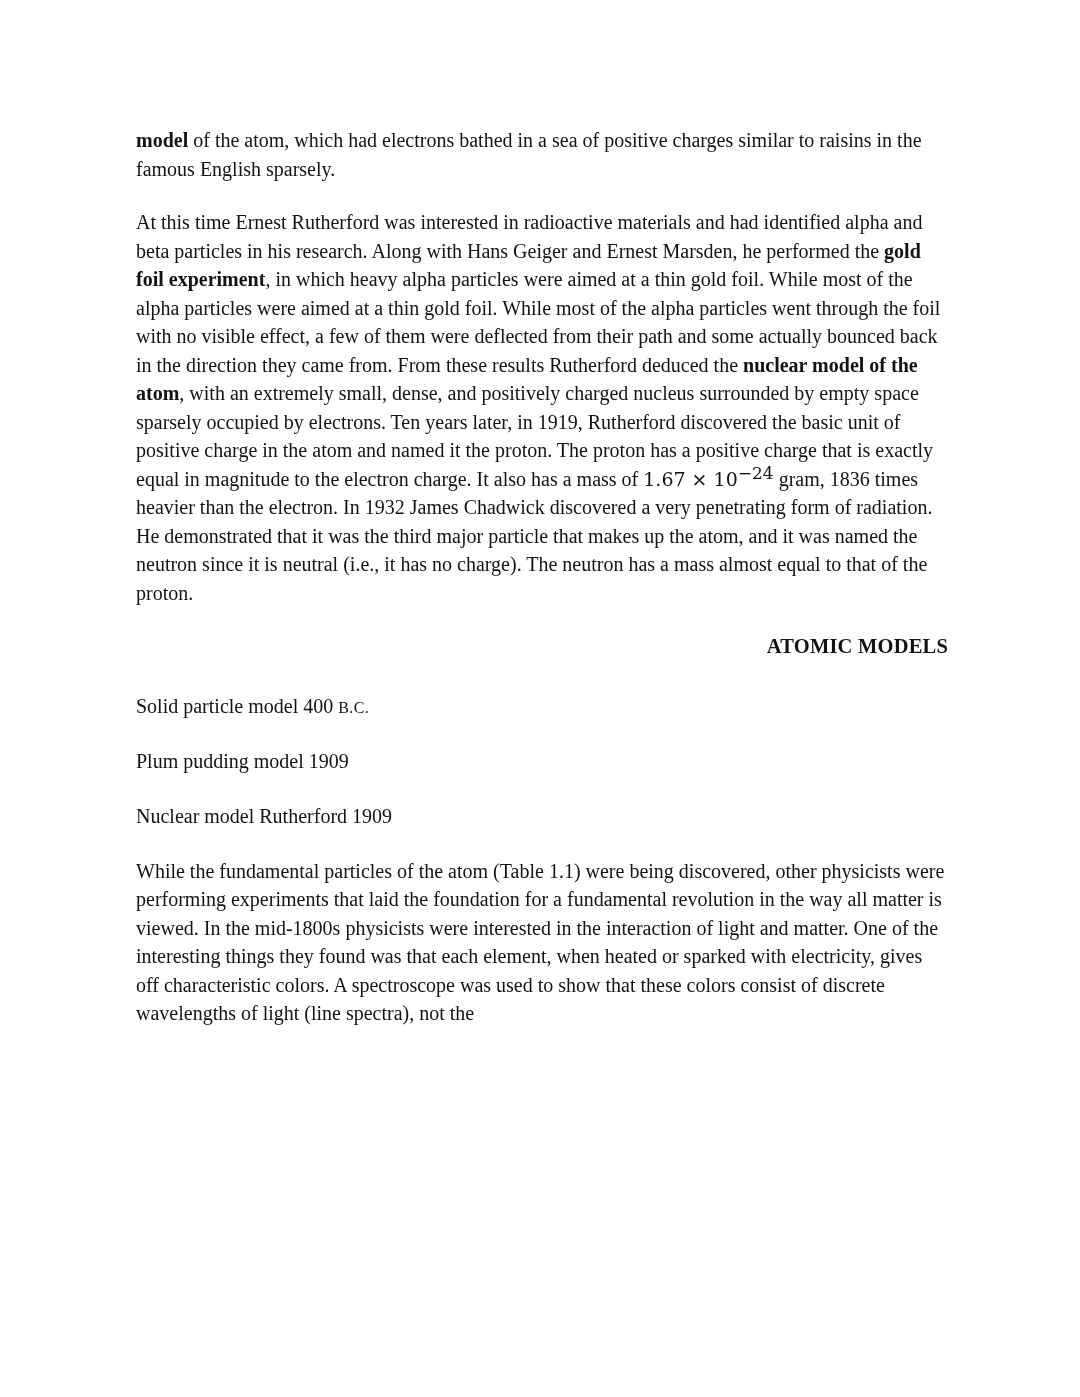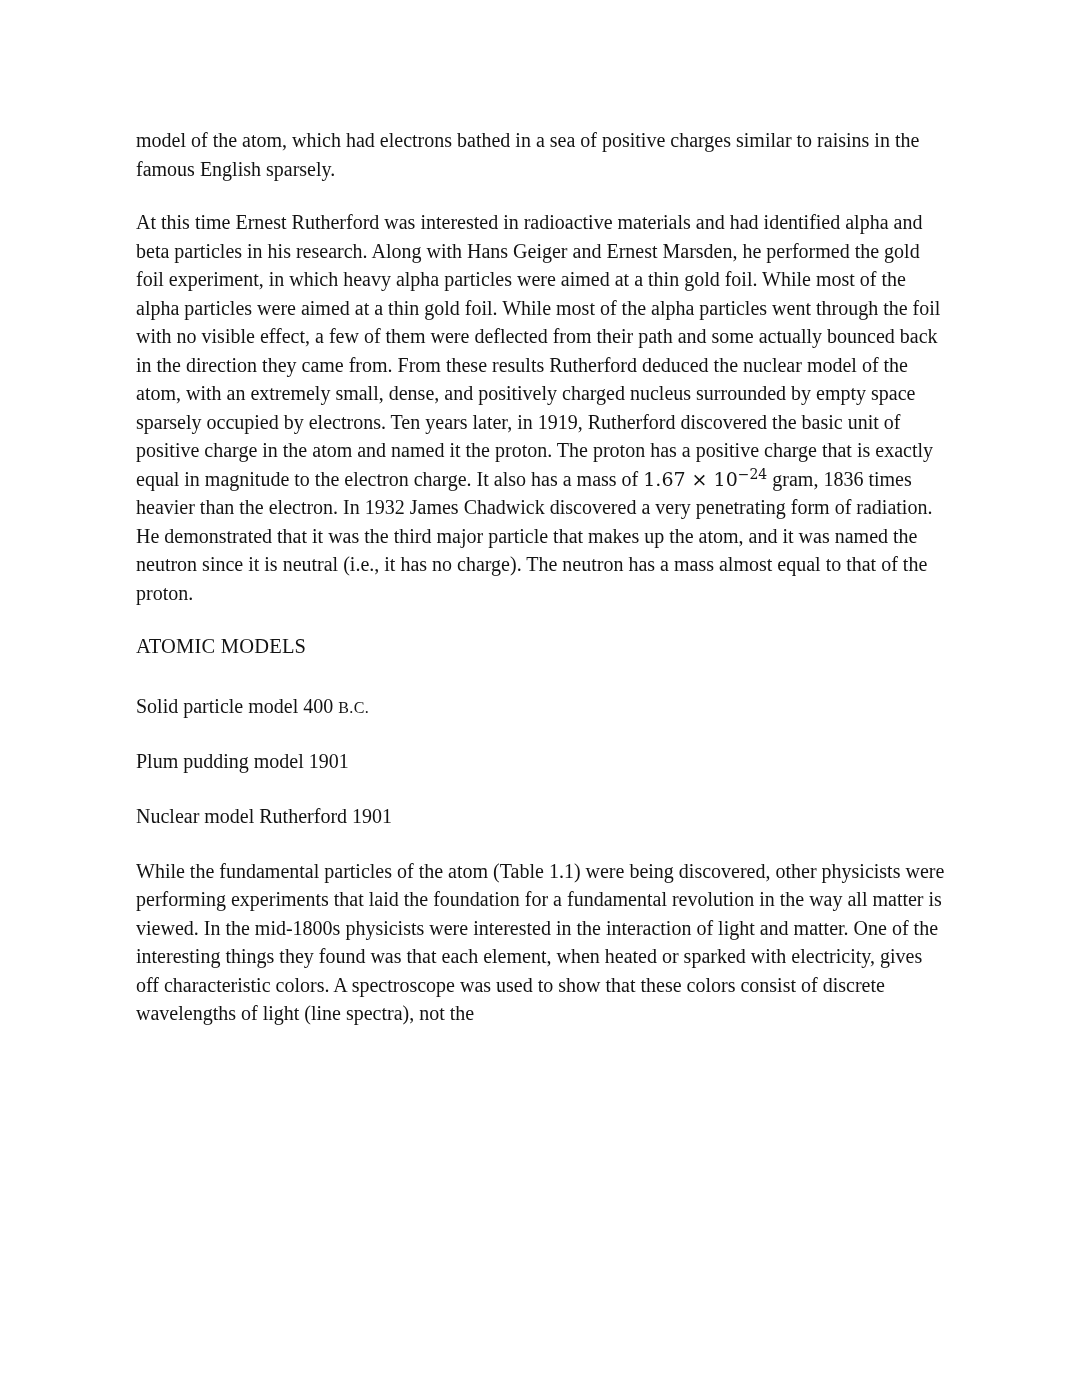--- a/index.html
+++ b/index.html
@@ -21,21 +21,22 @@
     top: 126px;
     width: 812px;
   }
   .para {
     margin: 0 0 25px 0;
     font-size: 20px;
     line-height: 28.5px;
     text-align: left;
   }
   .para b, .section-heading {
-    font-weight: normal;
+    font-weight: bold;
+    text-align: right;
   }
   .section-heading {
     margin: 0 0 31px 0;
     font-size: 20.5px;
     line-height: 28.5px;
     letter-spacing: 0.2px;
   }
   .model-item {
     margin: 0 0 24.5px 0;
     font-size: 20px;
@@ -43,41 +44,41 @@
   }
   .smallcaps {
     font-size: 16px;
     letter-spacing: 0.4px;
   }
   .math {
     font-family: "DejaVu Serif", serif;
     font-size: 19px;
   }
   .math sup {
-    font-size: 14px;
+    font-size: 17px;
     line-height: 0;
     vertical-align: baseline;
     position: relative;
     top: -7px;
   }
 </style>
 </head>
 <body>
 
 <div class="page-content">
 
   <p class="para"><b>model</b><span> of the atom, which had electrons bathed in a sea of positive charges similar to raisins in the famous English sparsely.</span></p>
 
   <p class="para"><span>At this time Ernest Rutherford was interested in radioactive materials and had identified alpha and beta particles in his research. Along with Hans Geiger and Ernest Marsden, he performed the </span><b>gold foil experiment</b><span>, in which heavy alpha particles were aimed at a thin gold foil. While most of the alpha particles were aimed at a thin gold foil. While most of the alpha particles went through the foil with no visible effect, a few of them were deflected from their path and some actually bounced back in the direction they came from. From these results Rutherford deduced the </span><b>nuclear model of the atom</b><span>, with an extremely small, dense, and positively charged nucleus surrounded by empty space sparsely occupied by electrons. Ten years later, in 1919, Rutherford discovered the basic unit of positive charge in the atom and named it the proton. The proton has a positive charge that is exactly equal in magnitude to the electron charge. It also has a mass of </span><span class="math"><span>1.67 × 10</span><sup>−24</sup></span><span> gram, 1836 times heavier than the electron. In 1932 James Chadwick discovered a very penetrating form of radiation. He demonstrated that it was the third major particle that makes up the atom, and it was named the neutron since it is neutral (i.e., it has no charge). The neutron has a mass almost equal to that of the proton.</span></p>
 
   <h2 class="section-heading">ATOMIC MODELS</h2>
 
   <p class="model-item"><span>Solid particle model 400 </span><span class="smallcaps">B.C.</span></p>
 
-  <p class="model-item"><span>Plum pudding model 1901</span><span class="smallcaps"></span></p>
+  <p class="model-item"><span>Plum pudding model 1909</span><span class="smallcaps"></span></p>
 
-  <p class="model-item"><span>Nuclear model Rutherford 1901</span><span class="smallcaps"></span></p>
+  <p class="model-item"><span>Nuclear model Rutherford 1909</span><span class="smallcaps"></span></p>
 
 
 
   <p class="para" style="margin-top:0.5px">While the fundamental particles of the atom (Table 1.1) were being discovered, other physicists were performing experiments that laid the foundation for a fundamental revolution in the way all matter is viewed. In the mid-1800s physicists were interested in the interaction of light and matter. One of the interesting things they found was that each element, when heated or sparked with electricity, gives off characteristic colors. A spectroscope was used to show that these colors consist of discrete wavelengths of light (line spectra), not the</p>
 
 </div>
 
 </body></html>

